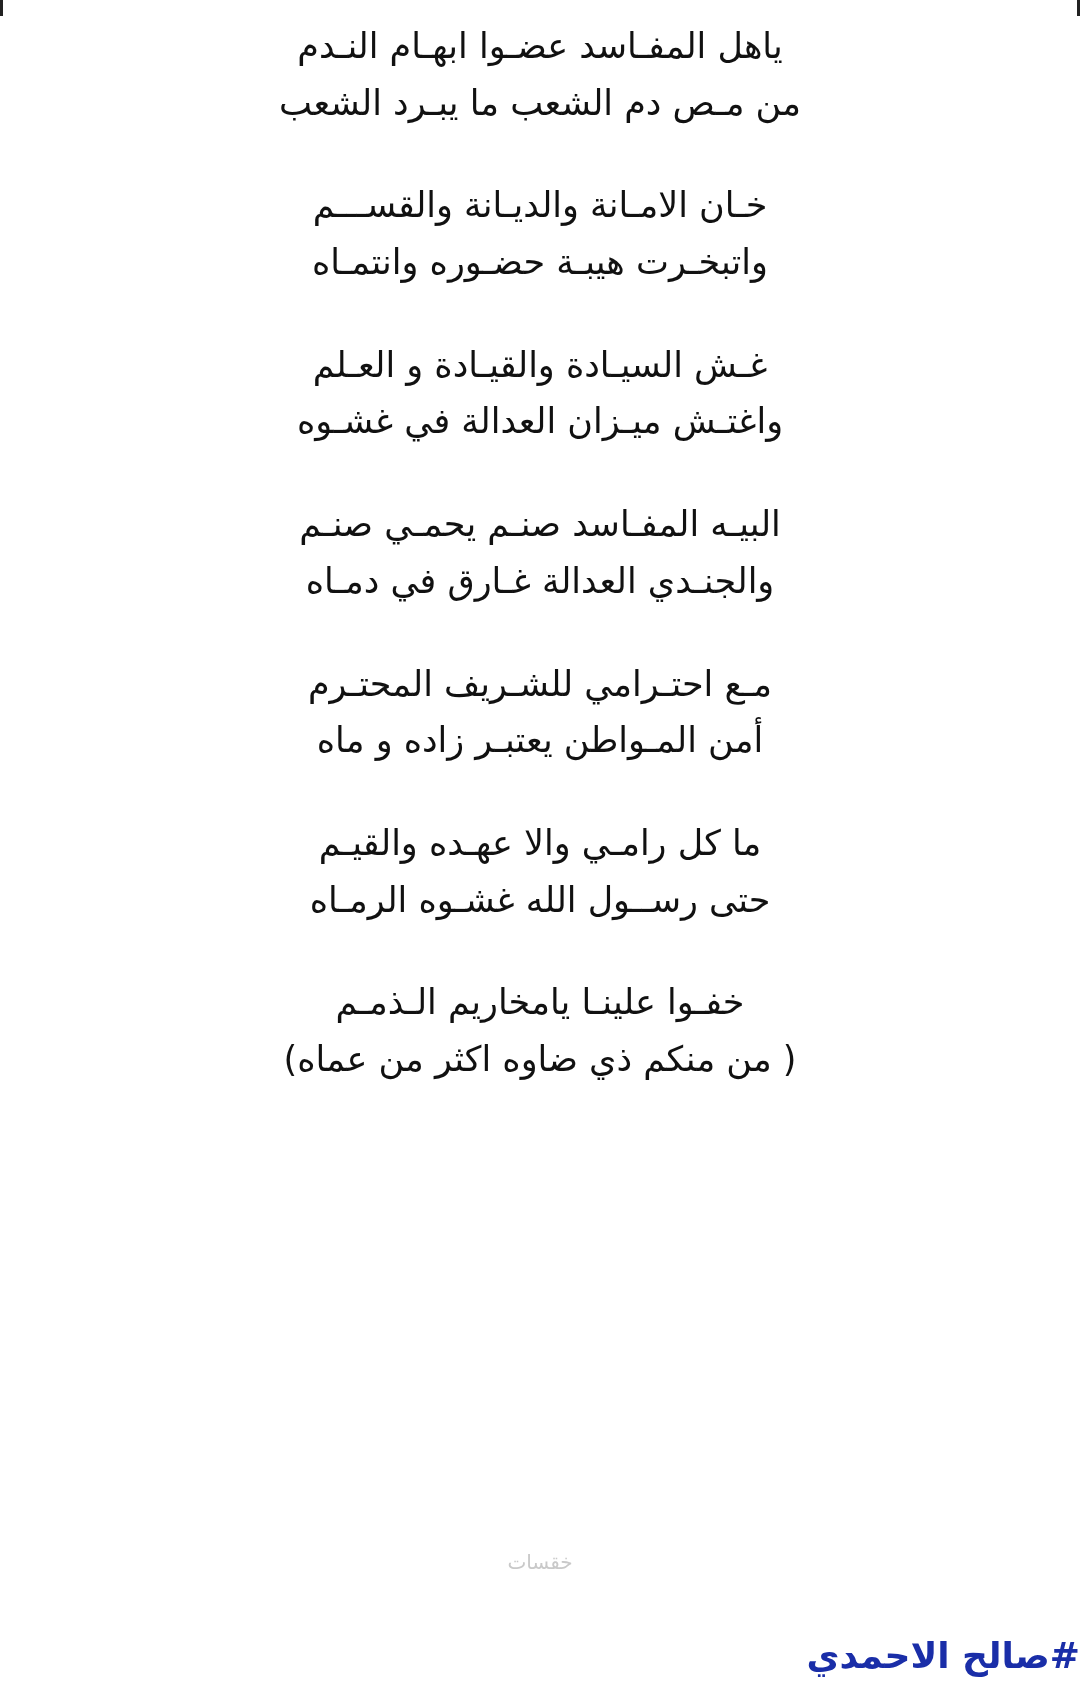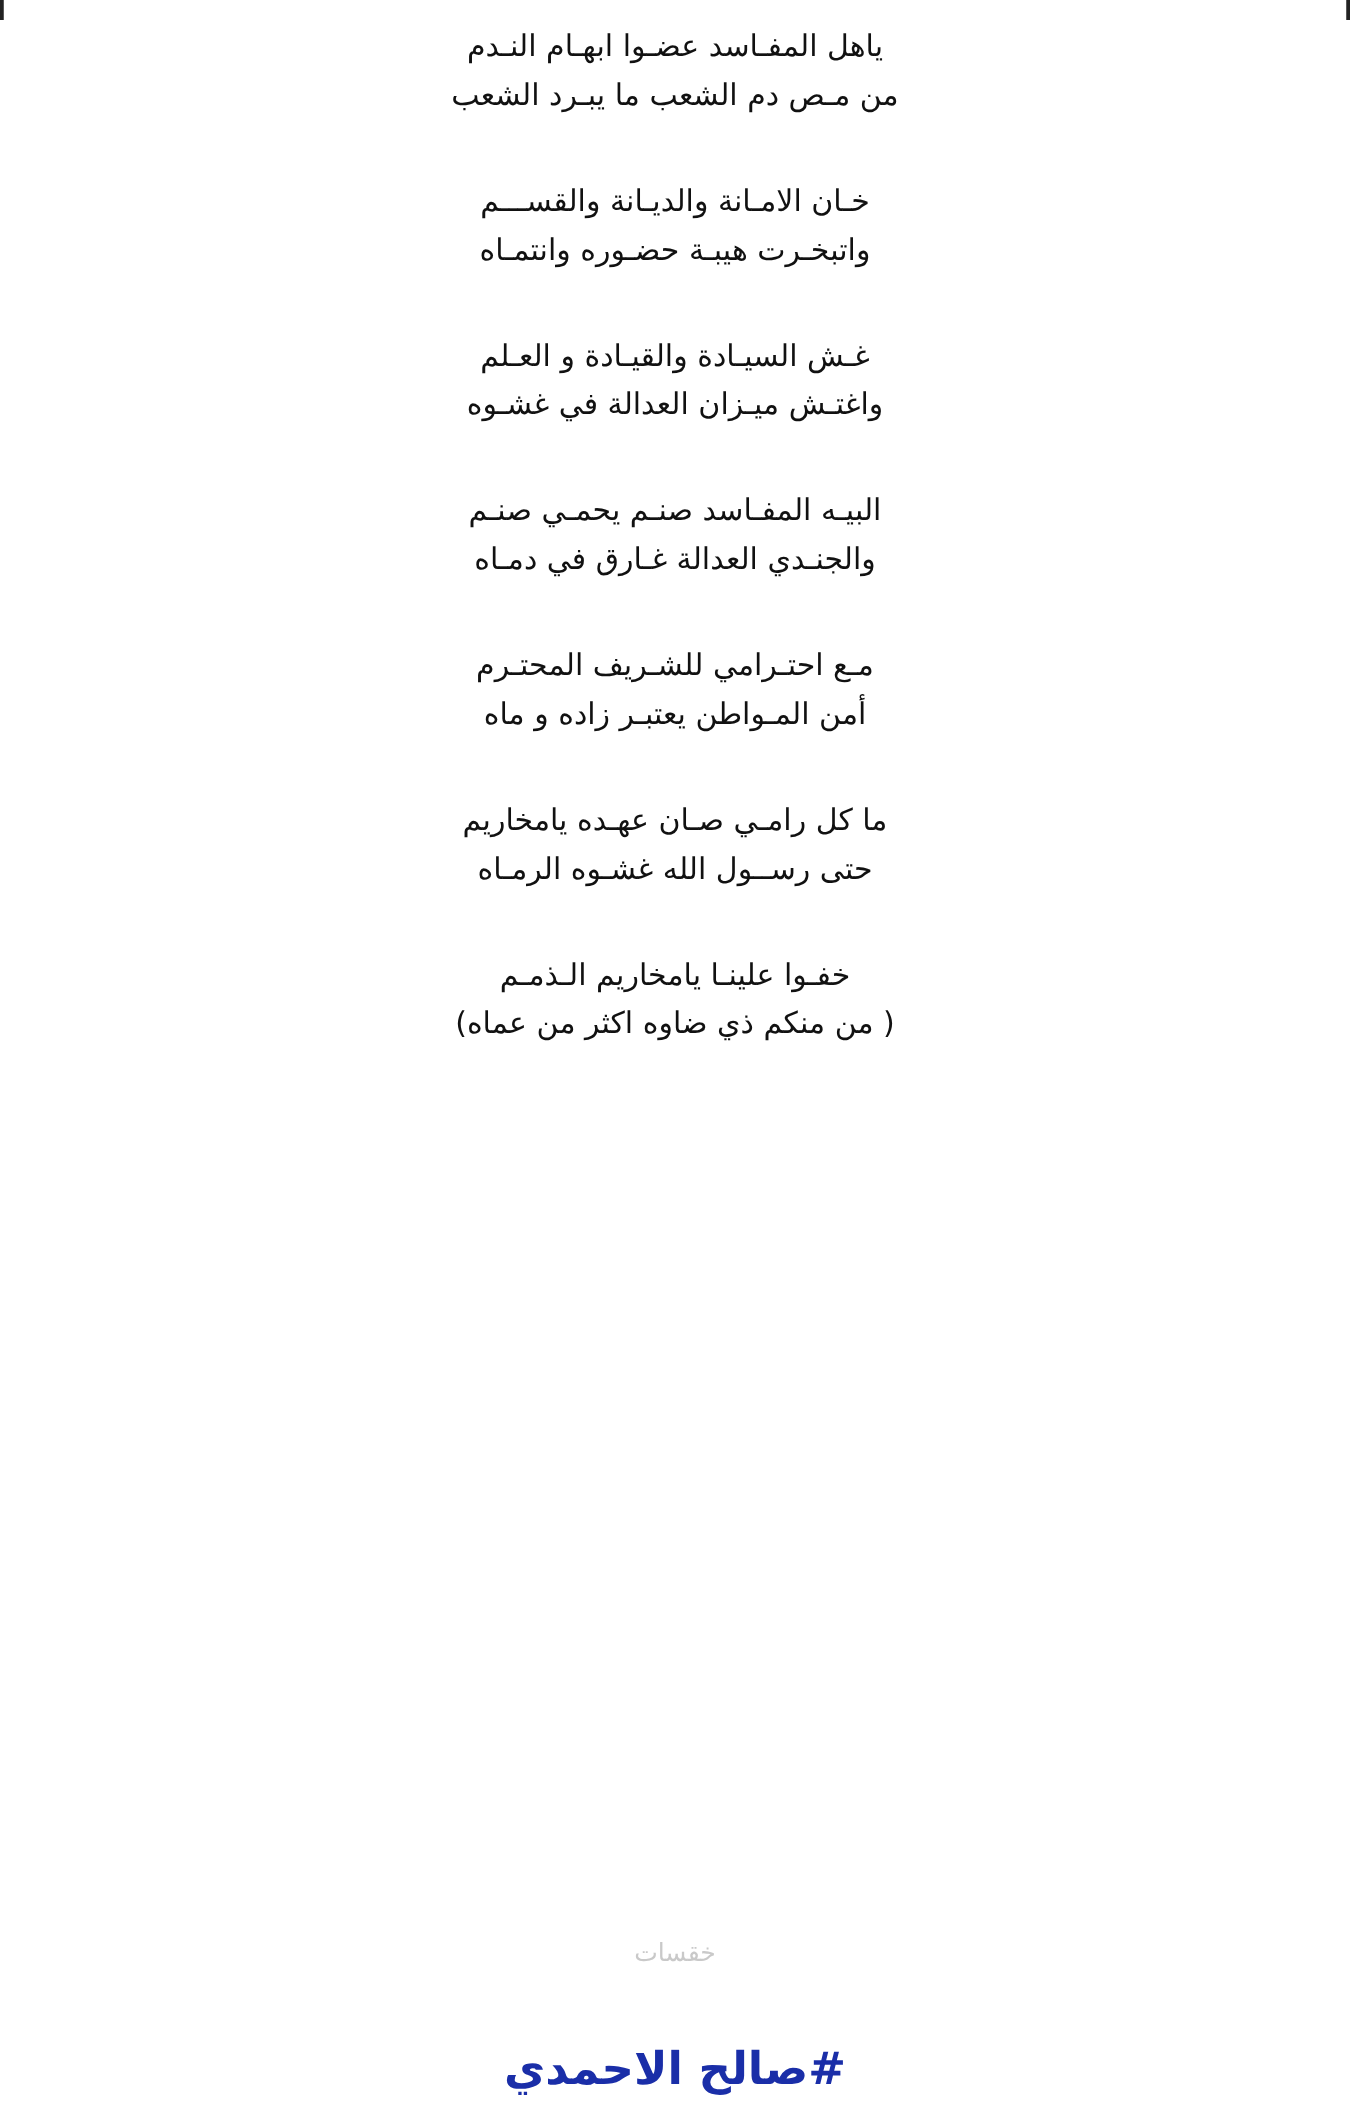--- a/index.html
+++ b/index.html
@@ -38,21 +38,21 @@
     display: flex;
     flex-direction: column;
     align-items: center;
     margin-bottom: 46px;
   }
 
   .verse {
     direction: rtl;
     text-align: center;
     color: #111111;
-    font-size: 24px;
+    font-size: 35px;
     line-height: 1.62;
     letter-spacing: 0px;
     white-space: nowrap;
     font-family: "DejaVu Sans", sans-serif;
   }
 
   .watermark {
     position: absolute;
     left: 0;
     right: 0;
@@ -64,21 +64,20 @@
     letter-spacing: 1px;
     pointer-events: none;
     user-select: none;
   }
 
   .signature {
     position: absolute;
     left: 0;
     right: 0;
     bottom: 10px;
-    text-align: center;
     color: #1a2ea8;
     font-size: 36px;
     font-weight: bold;
     direction: rtl;
   }
 
   .edge-mark {
     position: absolute;
     width: 3px;
     background: #222;
@@ -115,21 +114,21 @@
       <div class="verse">البيـه المفـاسد صنـم يحمـي صنـم</div>
       <div class="verse">والجنـدي العدالة غـارق في دمـاه</div>
     </div>
 
     <div class="stanza">
       <div class="verse">مـع احتـرامي للشـريف المحتـرم</div>
       <div class="verse">أمن  المـواطن  يعتبـر زاده  و ماه</div>
     </div>
 
     <div class="stanza">
-      <div class="verse">ما كل رامـي صـان  عهـده يامخاريم</div>
+      <div class="verse">ما كل رامـي والا  عهـده والقيـم</div>
       <div class="verse">حتى  رســول الله  غشـوه الرمـاه</div>
     </div>
 
     <div class="stanza">
       <div class="verse">خفـوا علينـا  يامخاريم  الـذمـم</div>
       <div class="verse">( من منكم ذي ضاوه اكثر من عماه)</div>
     </div>
 
     <div class="stanza">
     </div>

